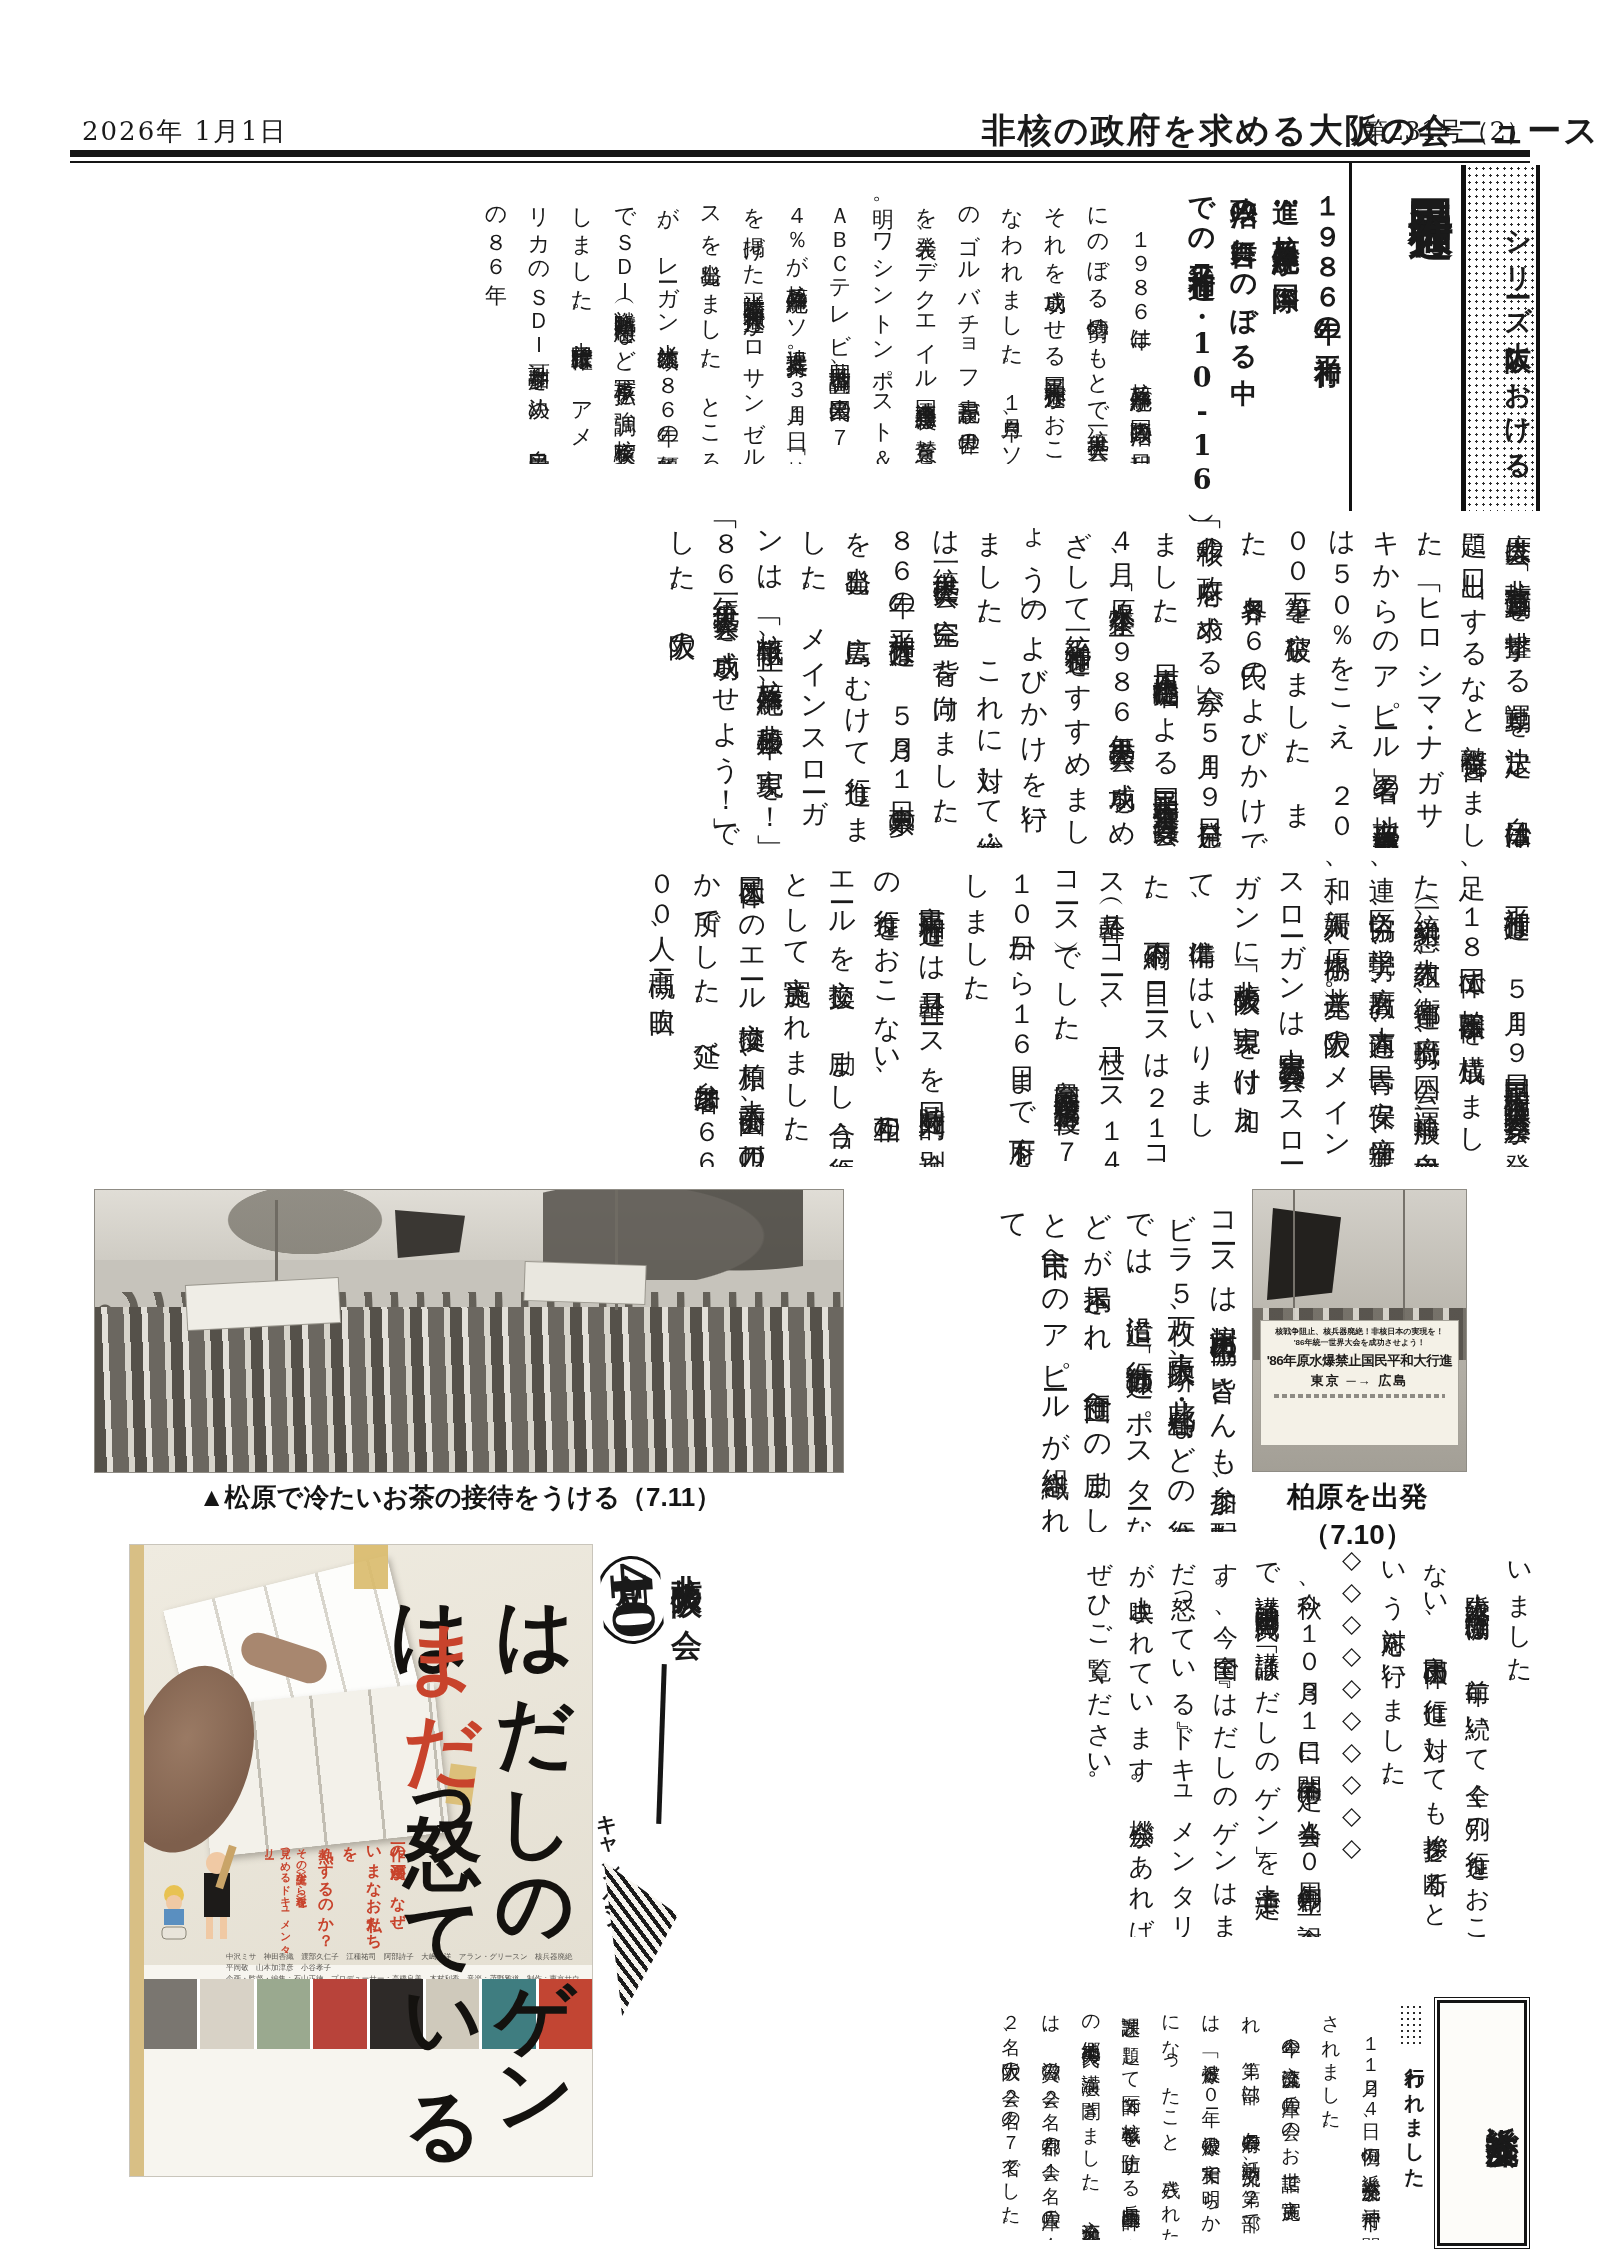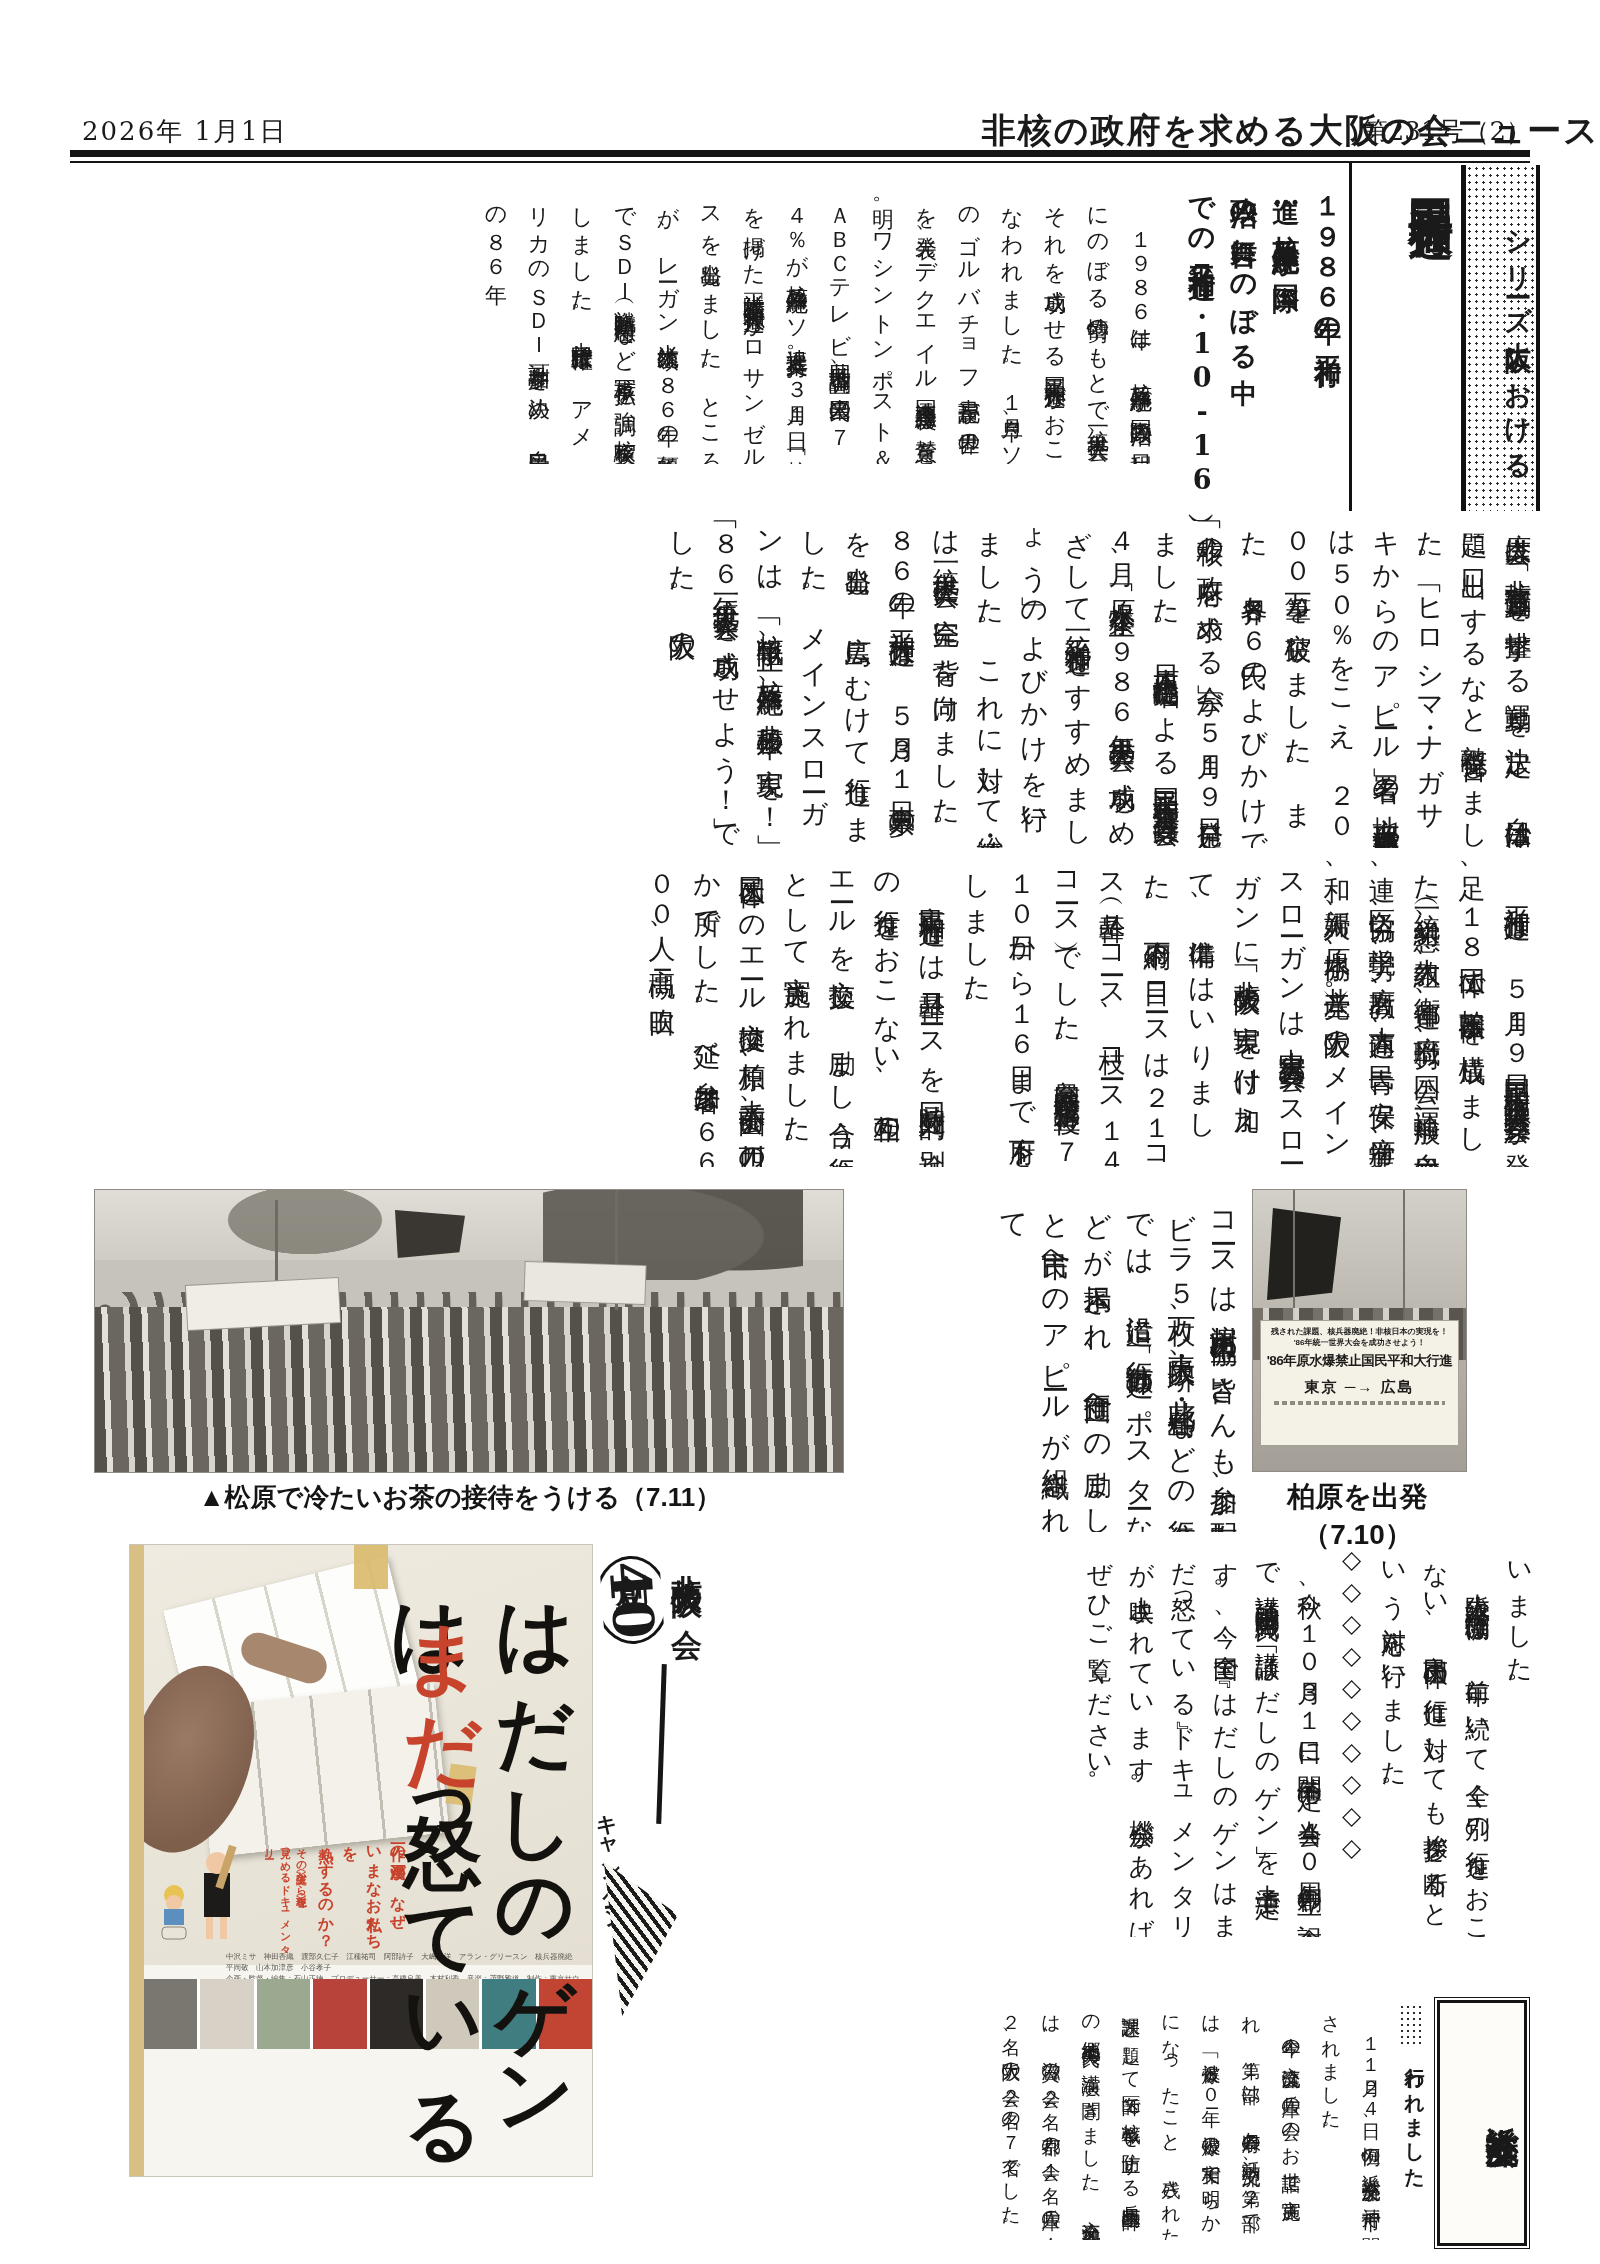--- a/index.html
+++ b/index.html
@@ -55,21 +55,21 @@
   .pr-pole1{position:absolute;left:40px;top:0;width:2px;height:160px;background:#75716a;}
   .pr-pole2{position:absolute;left:150px;top:0;width:2px;height:140px;background:#75716a;}
   .pr-crowd{position:absolute;left:0;right:0;top:118px;height:52px;
      background:repeating-linear-gradient(90deg,#6e6a62 0 10px,#d8d5cd 10px 16px,#4e4a44 16px 30px);opacity:.9;}
   .pr-banner{position:absolute;left:8px;right:8px;bottom:26px;height:116px;background:#f4f1e7;
      box-shadow:0 0 0 1px #a5a299;padding:5px 3px 3px;text-align:center;color:#1d1b19;
      font-family:"Liberation Sans","DejaVu Sans",sans-serif;}
   .pr-l1{font-size:8px;line-height:11px;font-weight:700;}
   .pr-l2{font-size:8px;line-height:11px;font-weight:700;}
   .pr-main{font-size:13.5px;line-height:19px;font-weight:900;margin-top:3px;letter-spacing:-.5px;}
-  .pr-route{font-size:15px;font-weight:900;letter-spacing:2px;margin-top:8px;}
+  .pr-route{font-size:13px;font-weight:900;letter-spacing:2px;margin-top:2px;}
   .pr-micro{height:4px;margin:4px 10px 0;background:repeating-linear-gradient(90deg,#8e8b84 0 5px,transparent 5px 8px);}
   .cap{position:absolute;font-family:"Liberation Sans","DejaVu Sans",sans-serif;font-weight:900;color:#151515;}
   .capL{left:86px;top:1480px;width:748px;text-align:center;font-size:26px;}
   .capR{left:1235px;top:1478px;width:245px;text-align:center;font-size:28px;}
   
   .campaign{left:596px;top:1548px;width:112px;height:480px;}
   .cp-org{position:absolute;right:0;top:2px;height:230px;font-size:31px;font-weight:700;letter-spacing:4px;}
   .cp-rule{position:absolute;right:44px;top:116px;width:5px;height:160px;background:#161616;transform:rotate(2deg);}
   .cp-main{position:absolute;left:6px;top:0;transform:rotate(-4deg);font-weight:900;}
   .cp-a{font-size:33px;letter-spacing:2px;}
@@ -150,21 +150,21 @@
   </div>
 
   <div class="abs v bridge">コースは淀川市民生協の皆さんも参加、配布ビラ５万枚、東大阪・堺、此花・都島などの行進では、沿道に「行進歓迎」のポスターなどが掲示され、行進団への励ましと市民へのアピールが組織されて</div>
 
   <div class="abs photoR">
     <div class="pr-flag"></div>
     <div class="pr-pole1"></div>
     <div class="pr-pole2"></div>
     <div class="pr-crowd"></div>
     <div class="pr-banner">
-      <div class="pr-l1">残された課題、核兵器廃絶！非核日本の実現を！</div>
+      <div class="pr-l1">核戦争阻止、核兵器廃絶！非核日本の実現を！</div>
       <div class="pr-l2">'86年統一世界大会を成功させよう！</div>
       <div class="pr-main">'86年原水爆禁止国民平和大行進</div>
       <div class="pr-route">東京 ─→ 広島</div>
       <div class="pr-micro"></div>
     </div>
   </div>
 
   <div class="cap capL">▲松原で冷たいお茶の接待をうける（7.11）</div>
   <div class="cap capR">柏原を出発（7.10）</div>
 

